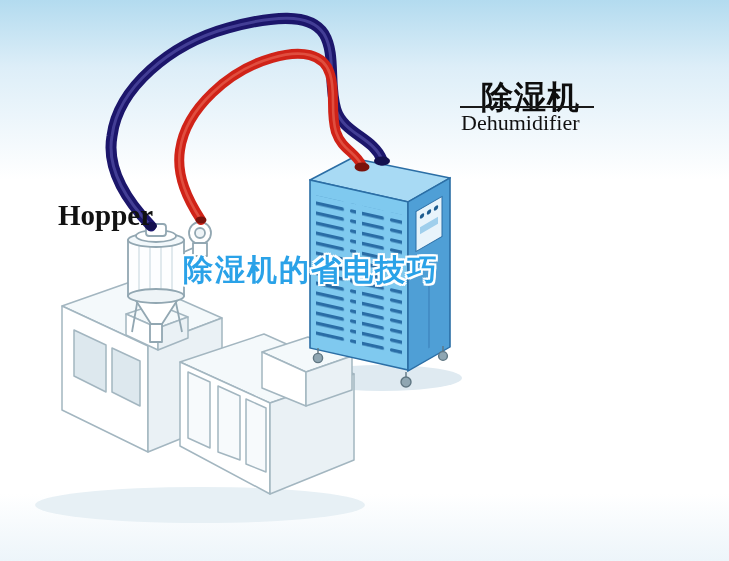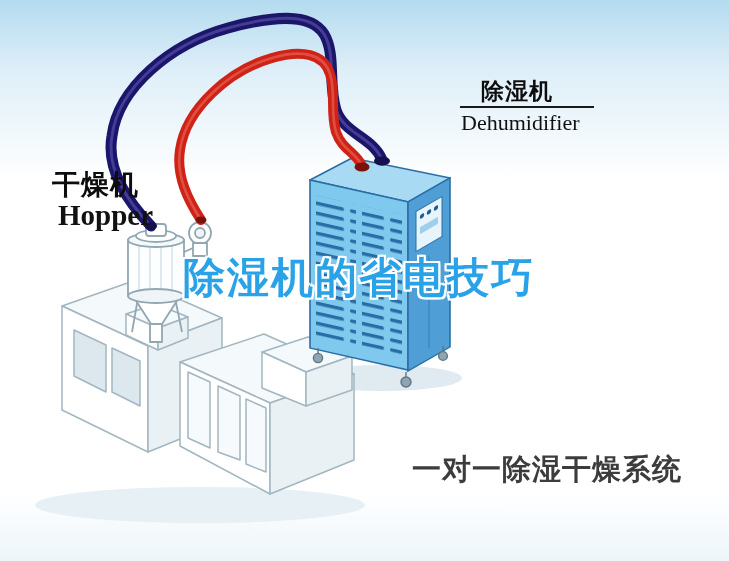--- a/index.html
+++ b/index.html
@@ -12,26 +12,26 @@
   .lbl{
     position:absolute;color:#0d0d0d;font-weight:700;
     font-family:"Liberation Sans",sans-serif;white-space:nowrap;
   }
   .lbl-en{
     position:absolute;color:#111;font-weight:400;
     font-family:"Liberation Serif",serif;white-space:nowrap;text-align:right;
   }
   .lbl-hopper-cn{left:52px;top:166px;font-size:28px;letter-spacing:1px;}
   .lbl-hopper-en{left:58px;top:199px;font-size:29px;font-weight:bold;}
-  .lbl-dehu-cn{left:481px;top:76px;font-size:23px;letter-spacing:1px;}
+  .lbl-dehu-cn{left:481px;top:76px;font-size:32px;letter-spacing:1px;}
   .lbl-dehu-en{left:461px;top:110px;font-size:22px;}
   .rule{position:absolute;background:#1a1a1a;height:2px;}
   .dehu-rule{left:460px;top:106px;width:134px;}
   .watermark{
-    position:absolute;left:183px;top:250px;font-size:42px;font-weight:700;
+    position:absolute;left:183px;top:250px;font-size:30px;font-weight:700;
     letter-spacing:2px;white-space:nowrap;color:#2aa2e8;
     font-family:Liberation Sans, sans-serif;
     text-shadow:-2px 0 #fff,2px 0 #fff,0 -2px #fff,0 2px #fff,
                 -2px -2px #fff,2px 2px #fff,-2px 2px #fff,2px -2px #fff;
   }
   .cap-cn{
     position:absolute;left:412px;top:450px;font-size:29px;font-weight:700;
     color:#3c3c3c;letter-spacing:1px;white-space:nowrap;
     font-family:"Liberation Sans",sans-serif;
   }
@@ -136,23 +136,21 @@
       <path d="M151,226 C128,202 106,170 112,136 C118,88 170,44 228,28 C272,16 310,12 324,34 C336,54 328,84 336,110 C344,134 374,138 382,160" stroke="#6a66c0" stroke-width="3" opacity="0.5"></path>
       <path d="M201,220 C188,200 176,176 180,150 C186,108 230,70 272,58 C302,49 324,54 330,74 C336,92 330,112 336,132 C342,150 356,152 362,166" stroke="#d02318" stroke-width="10"></path>
       <path d="M201,220 C188,200 176,176 180,150 C186,108 230,70 272,58 C302,49 324,54 330,74 C336,92 330,112 336,132 C342,150 356,152 362,166" stroke="#f07a66" stroke-width="2.6" opacity="0.5"></path>
       <ellipse cx="382" cy="161" rx="8" ry="4.5" fill="#14104e"></ellipse>
       <ellipse cx="362" cy="167" rx="7.5" ry="4.5" fill="#7a120c"></ellipse>
       <ellipse cx="151" cy="226" rx="6" ry="4" fill="#14104e"></ellipse>
       <ellipse cx="201" cy="220" rx="5.5" ry="3.5" fill="#7a120c"></ellipse>
     </g>
   </svg>
 
-  <div class="lbl lbl-hopper-cn">干燥机</div>
   <div class="lbl-en lbl-hopper-en">Hopper</div>
 
   <div class="lbl lbl-dehu-cn">除湿机</div>
   <div class="rule dehu-rule"></div>
   <div class="lbl-en lbl-dehu-en">Dehumidifier</div>
 
   <div class="watermark">除湿机的省电技巧</div>
 
-  <div class="cap-cn">一对一除湿干燥系统</div>
 </div>
 
 </body></html>

